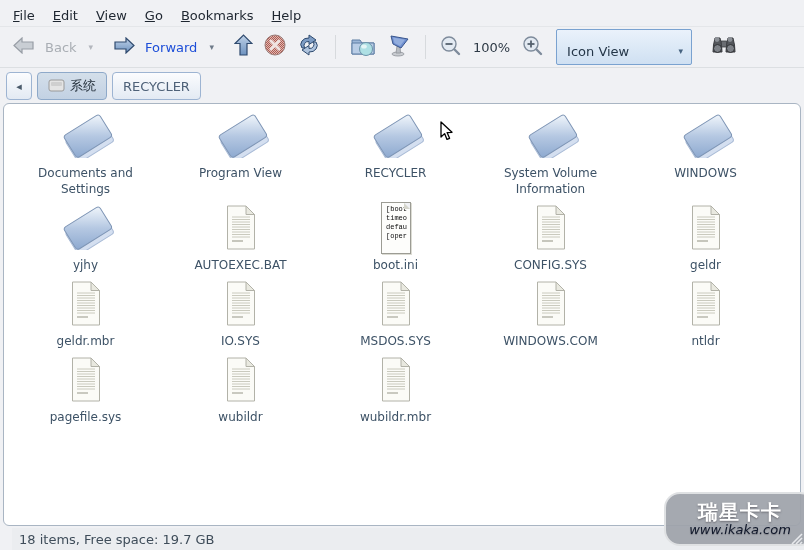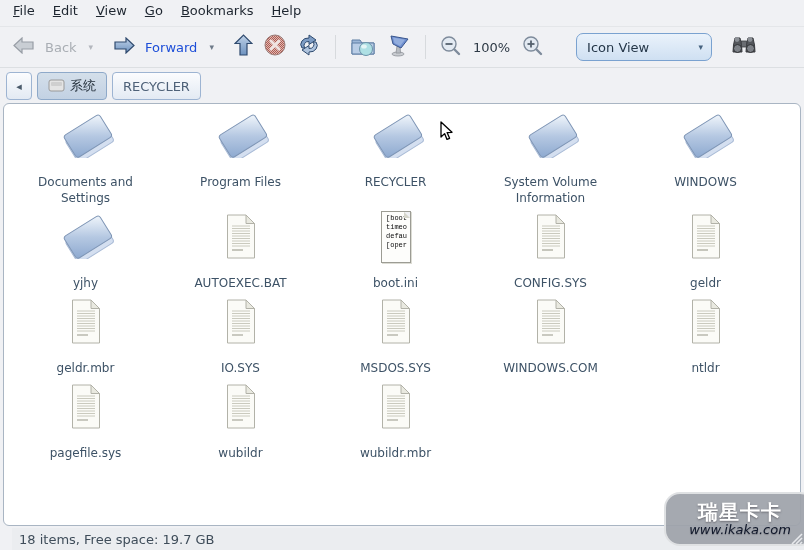--- a/index.html
+++ b/index.html
@@ -4,21 +4,21 @@
 <style>
   html,body{margin:0;padding:0;}
   body{
     width:804px;height:550px;position:relative;overflow:hidden;
     background:#f0f1f4;
     font-family:"DejaVu Sans","Liberation Sans",sans-serif;
     -webkit-user-select:none;user-select:none;
   }
   
   .menubar{
-    height:26px;display:flex;align-items:flex-start;padding-left:4px;
+    height:26px;display:flex;align-items:flex-end;padding-left:4px;
     background:#f0f1f4;border-bottom:1px solid #e4e6e9;
     font-size:13px;color:#1e2630;
   }
   .menu-item{padding:3px 9px;cursor:default;}
   .menu-item .mn{text-decoration:underline;}
   
   .toolbar{
     height:40px;display:flex;align-items:center;padding-left:8px;
     background:#f0f1f4;border-bottom:1px solid #dcdfe2;
   }
@@ -26,23 +26,23 @@
   .tbtn .lbl{font-size:13px;}
   .lbl-disabled{color:#a9aeb4;}
   .lbl-normal{color:#1d4ed8;}
   .caret{font-size:9px;color:#6d7a88;margin-left:2px;}
   .caret-dis{color:#b3b7bd;}
   .tsep{width:1px;height:24px;background:#d7dadd;margin:0 9px;}
   .tgap{width:10px;}
   .zoom-label{font-size:13px;color:#2e3a46;margin:0 7px;}
   .combo{
     display:flex;align-items:center;justify-content:space-between;
-    width:116px;height:26px;margin-left:28px;padding:0 8px 0 10px;
+    width:116px;height:26px;margin-left:8px;padding:8px 8px 0 10px;
     background:linear-gradient(#eaf2fb,#cfe0f2);
-    border:1px solid #7aa2d0;border-radius:7px;
+    border:1px solid #7aa2d0;border-radius:2px;
     font-size:13px;color:#243648;
   }
   .combo .caret{color:#46627f;}
   .find-wrap{margin-left:14px;display:flex;align-items:center;}
   
   .pathbar{
     height:36px;display:flex;align-items:center;gap:5px;padding-left:6px;
     background:#f0f1f4;
   }
   .pbtn{
@@ -62,21 +62,21 @@
     background:#ffffff;border:1px solid #a9b5c3;border-radius:6px;
     overflow:hidden;
   }
   .file-grid{
     display:grid;grid-template-columns:repeat(5,155px);
     padding:10px 0 0 4px;row-gap:9px;
   }
   .file-item{display:flex;flex-direction:column;align-items:center;}
   .icon-box{height:48px;display:flex;align-items:flex-end;justify-content:center;}
   .file-label{
-    margin-top:12px;max-width:112px;text-align:center;
+    margin-top:3px;max-width:112px;text-align:center;
     font-size:12px;line-height:16px;color:#3d5266;word-wrap:break-word;
   }
   .icon-folder,.icon-file,.icon-bootini{display:none;}
   .file-item.folder .icon-folder{display:block;}
   .file-item.file .icon-file{display:block;}
   .file-item.text-preview .icon-bootini{display:block;}
   .icon-bootini{
     position:relative;width:30px;height:52px;background:#fdfdfb;
     border:1px solid #9c9c94;box-shadow:1px 1px 0 #dcdcd4;
     font-family:Liberation Mono, monospace;
@@ -316,21 +316,21 @@
             </linearGradient>
           </defs>
           <g transform="rotate(-32 29 23)">
             <rect x="8" y="17" width="42" height="26" rx="3" fill="#d4dff0" stroke="#a9bbd6" stroke-width="1"></rect>
             <rect x="9" y="12" width="42" height="26" rx="3" fill="url(#foldg)" stroke="#7e95b5" stroke-width="1"></rect>
           </g>
         </svg>
       </span>
 
     </div>
-    <div class="file-label">Program Files</div>
+    <div class="file-label">Program View</div>
   </div>
 
   <div class="file-item folder">
     <div class="icon-box">
       <span class="icon-folder">
         <svg width="58" height="46" viewBox="0 0 58 46">
           <defs>
             <linearGradient id="foldg" x1="1" y1="0" x2="0" y2="1">
               <stop offset="0" stop-color="#f2f7fc"></stop>
               <stop offset="0.5" stop-color="#b5c8e2"></stop>

